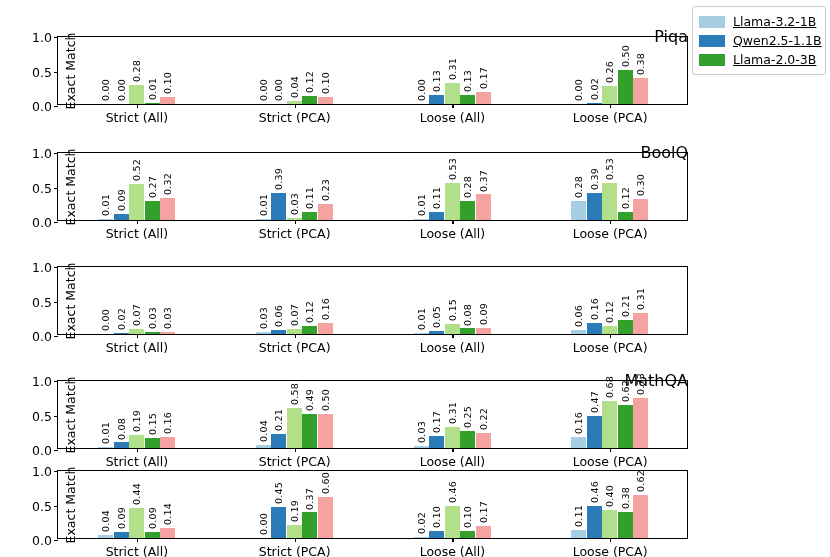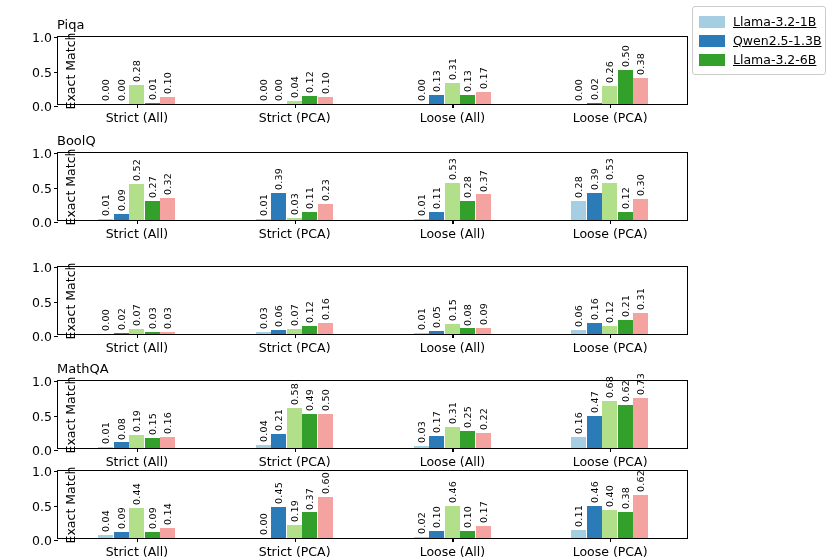--- a/index.html
+++ b/index.html
@@ -5,22 +5,22 @@
   html,body{margin:0;padding:0;}
   body{
     width:830px;height:557px;background:#ffffff;
     font-family:"DejaVu Sans","Liberation Sans",sans-serif;
     overflow:hidden;position:relative;
   }
   #figure{position:absolute;left:0;top:0;width:830px;height:557px;}
 
   .subplot{position:absolute;left:0;width:830px;}
   .sp-title{
-    position:absolute;left:57px;width:631px;text-align:left;
-    font-size:13px;color:#000;top:0px;line-height:14px;
+    position:absolute;left:57px;width:631px;text-align:right;
+    font-size:16px;color:#000;top:12px;line-height:14px;
     white-space:nowrap;
   }
   .ylabel{
     position:absolute;left:-2px;top:50%;
     transform:translate(0,-50%) rotate(-90deg);
     transform-origin:center center;
     font-size:12.5px;color:#000;white-space:nowrap;
     width:80px;text-align:center;margin-left:-26px;
   }
   .axes{
@@ -474,19 +474,19 @@
     </div>
   </div>
 
 <div id="legend">
     <div class="legend-row">
       <span class="legend-swatch" style="background: rgb(166, 206, 227);"></span>
       <span class="legend-label">Llama-3.2-1B</span>
     </div>
     <div class="legend-row">
       <span class="legend-swatch" style="background: rgb(43, 123, 185);"></span>
-      <span class="legend-label">Qwen2.5-1.3B</span>
+      <span class="legend-label">Qwen2.5-1.1B</span>
     </div>
     <div class="legend-row">
       <span class="legend-swatch" style="background: rgb(51, 160, 44);"></span>
-      <span class="legend-label">Llama-3.2-6B</span>
+      <span class="legend-label">Llama-2.0-3B</span>
     </div>
   </div>
 
 </body></html>

